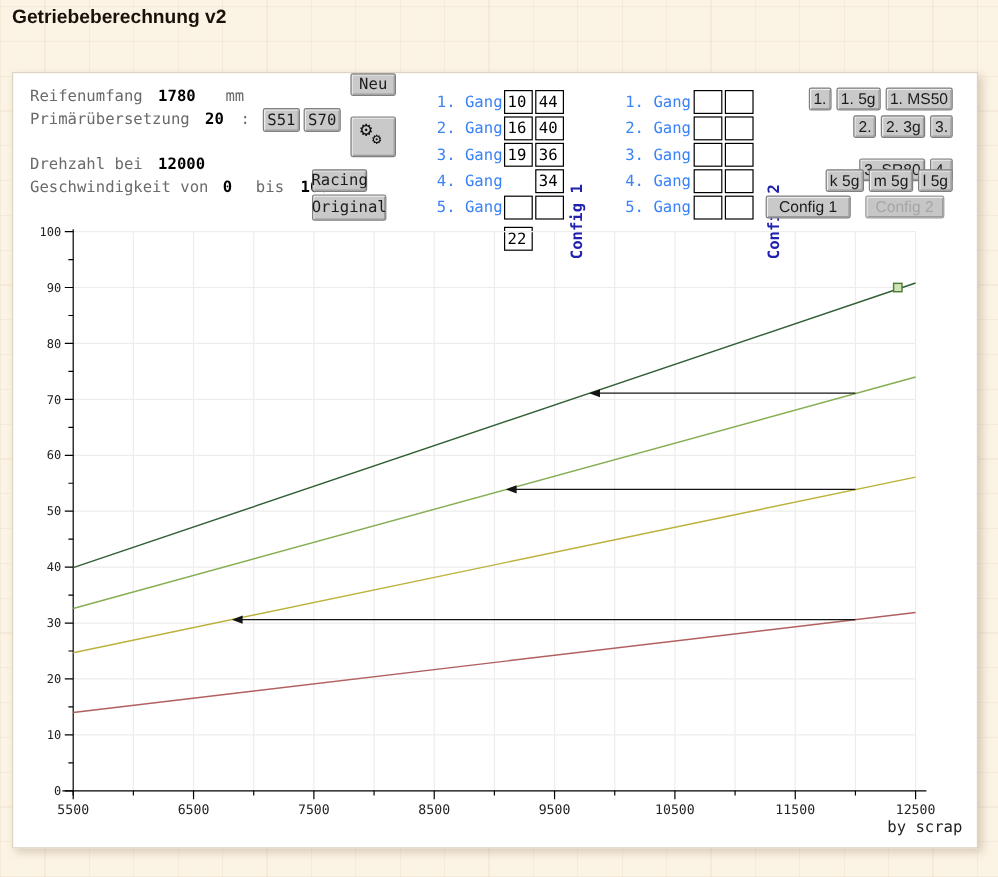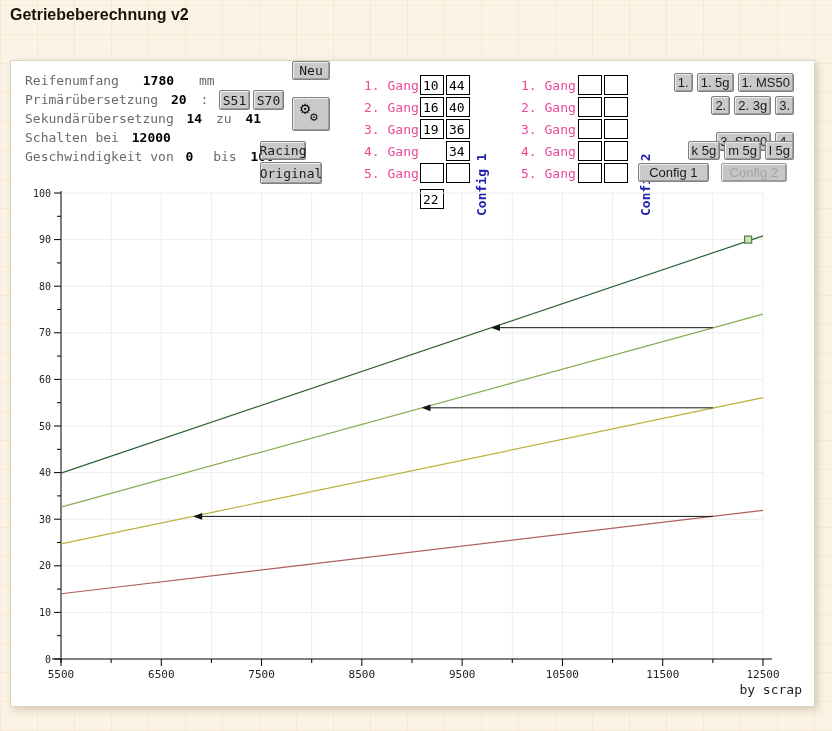--- a/index.html
+++ b/index.html
@@ -30,21 +30,21 @@
     font-family:"DejaVu Sans Mono",monospace;font-size:13px;color:#1c1c1c;
     display:flex;align-items:center;justify-content:center;padding:0 3px;cursor:pointer;
   }
   .pbtn{
     box-sizing:border-box;background:#c9c9c9;border:1px solid #808080;border-radius:2px;
     box-shadow:inset 1px 1px 0 #ededed, inset -1px -1px 0 #9c9c9c;
     font-size:13px;color:#1c1c1c;padding:1px 3px;height:19px;line-height:15px;cursor:pointer;
   }
   .pbtn.disabled{color:#a5a5a5;border-color:#9e9e9e;background:#c6c6c6;}
   .prow{position:absolute;right:20px;display:flex;gap:4px;}
-  .gang-label{position:absolute;font-size:13px;color:#ec4899;}
+  .gang-label{position:absolute;font-size:13px;color:#3b82f6;}
   .gang-box{
     position:absolute;box-sizing:border-box;width:24px;height:20px;
     border:1px solid #000;background:#fff;font-family:"DejaVu Sans Mono",monospace;
     font-size:13px;padding:0 0 0 2px;color:#000;
   }
   .vlabel{
     position:absolute;transform:rotate(-90deg);transform-origin:left top;
     font-size:13px;font-weight:bold;color:var(--accent-blue,#2121b0);white-space:nowrap;
   }
   .chart-svg{position:absolute;left:0;top:0;}
@@ -60,37 +60,31 @@
 </style>
 </head>
 <body>
 
 <div class="title">Getriebeberechnung v2</div>
 
 <div class="panel">
 
   <div class="frow" style="top:12px">
     <span class="flabel">Reifenumfang</span>
-    <span class="fval" style="margin-left:16px">1780</span>
+    <span class="fval" style="margin-left:5px">1780</span>
     <span class="flabel" style="margin-left:17px">mm</span>
   </div>
   <div class="frow" style="top:31px">
     <span class="flabel">Primärübersetzung</span>
     <span class="fval" style="margin-left:5px">20</span>
     <span class="flabel" style="margin-left:6px">:</span>
     <span class="fval" style="margin-left:6px">65</span>
   </div>
-  <div class="frow" style="top:50px">
-    <span class="flabel">Sekundärübersetzung</span>
-    <span class="fval" style="margin-left:5px">14</span>
-    <span class="flabel" style="margin-left:6px">zu</span>
-    <span class="fval" style="margin-left:6px">41</span>
-  </div>
   <div class="frow" style="top:69px">
-    <span class="flabel">Schalten bei</span>
+    <span class="flabel">Drehzahl bei</span>
     <span class="fval" style="margin-left:5px">12000</span>
   </div>
   <div class="frow" style="top:88px">
     <span class="flabel">Geschwindigkeit von</span>
     <span class="fval" style="margin-left:4px">0</span>
     <span class="flabel" style="margin-left:12px">bis</span>
     <span class="fval" style="margin-left:6px">100</span>
   </div>
 
   <button class="btn" style="left:208px;top:29px;width:31px;height:20px">S51</button>

